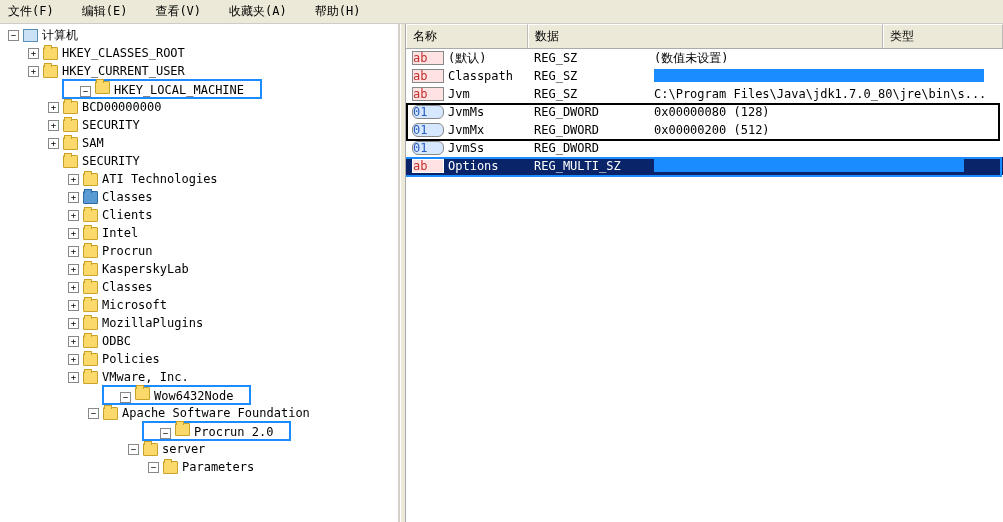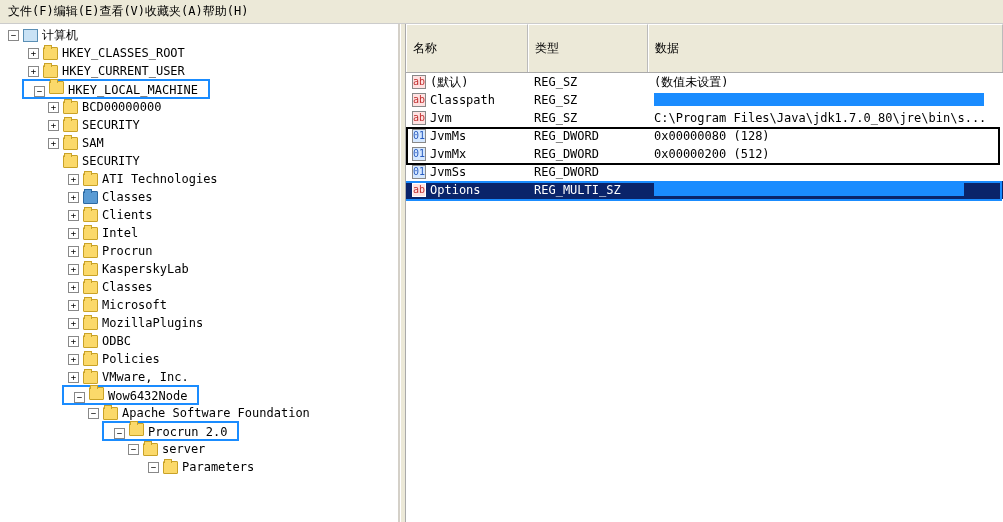--- a/index.html
+++ b/index.html
@@ -1,45 +1,45 @@
 <!DOCTYPE html>
 <html><head>
 <meta charset="utf-8">
 <style>
   * { box-sizing: border-box; margin: 0; padding: 0; }
   body { font-family: "SimSun", "宋体", monospace; font-size: 12px; background: #fff; width: 1003px; height: 522px; overflow: hidden; }
-  .menubar { display: flex; gap: 0; padding: 3px 8px; background: #ece9d8; border-bottom: 1px solid #ccc; text-align: center; }
+  .menubar { display: flex; gap: 28px; padding: 3px 8px; background: #ece9d8; border-bottom: 1px solid #ccc; text-align: center; }
   .menubar span { cursor: default; }
   .main { display: flex; height: calc(100% - 22px); }
   .tree-pane { width: 400px; border-right: 2px solid #d4d0c8; overflow: auto; padding: 2px 0; }
   .divider { width: 6px; background: #ece9d8; border-left:1px solid #fff; border-right:1px solid #aaa; cursor: col-resize; }
   .list-pane { flex: 1; overflow: hidden; display:flex; flex-direction:column; }
   
   .node { white-space: nowrap; display:flex; align-items:center; height:18px; }
   .exp { display:inline-flex; width:11px; height:11px; border:1px solid #888; margin-right:4px; font-size:9px; line-height:9px; justify-content:center; align-items:center; background:#fff; }
   .exp.blank { border:none; background:transparent; }
   .indent { display:inline-block; }
   .folder-icon { display:inline-block; width:15px; height:13px; background:#fbd96a; border:1px solid #c9a227; border-radius:1px; margin-right:4px; position:relative; }
   .folder-icon::before { content:""; position:absolute; top:-3px; left:0; width:6px; height:3px; background:#fbd96a; border:1px solid #c9a227; border-bottom:none; }
   .folder-icon.blue { background:#5a9bd4; border-color:#2d6aa3; }
   .folder-icon.blue::before { background:#5a9bd4; border-color:#2d6aa3; }
   .pc-icon { display:inline-block; width:15px; height:13px; background:#c9e2f5; border:1px solid #5a8fb5; margin-right:4px; }
-  .hilite { border:2px solid #1a8cff; display:inline-block; padding:0 10px; }
+  .hilite { border:2px solid #1a8cff; display:inline-block; padding:0 16px;margin-left:40px; }
   
   .list-header { display:flex; background:#ece9d8; border-bottom:1px solid #aaa; }
-  .list-header .col { padding:15px 6px; border-right:1px solid #bbb; border-top:1px solid #fff; border-left:1px solid #fff; }
+  .list-header .col { padding:3px 6px; border-right:1px solid #bbb; border-top:1px solid #fff; border-left:1px solid #fff; }
   .list-body { flex:1; overflow:auto; position:relative; }
   .row { display:flex; height:18px; align-items:center; }
   .cell { padding:0 6px; overflow:hidden; white-space:nowrap; }
   .c1 { width:122px; display:flex; align-items:center; }
   .c2 { width:120px; }
   .c3 { flex:1; }
-  .vicon { width:14px; height:14px; border:1px solid #888; margin-right:4px; font-size:10px; line-height:12px; text-align:left; }
+  .vicon { width:32px; height:14px; border:1px solid #888; margin-right:4px; font-size:12px; line-height:12px; text-align:left; }
   .vicon.ab { background:#ffe2e2; color:#c03030; }
-  .vicon.dw { background:#d5e8ff; color:#2a5cc0; }
+  .vicon.dw { background:#d5e8ff; color:#2a5cc0;border-radius:6px; }
   .bluebox { border:2px solid #1a8cff; position:absolute; pointer-events:none; }
   .blackbox { border:2px solid #000; position:absolute; pointer-events:none; }
   .row.selected { background:#0a246a; color:#fff; }
   .row.selected .vicon { border-color:#fff; }
   .blur-blue { background:#1a8cff; color:#1a8cff; display:inline-block; height:13px; }
 </style>
 </head>
 <body>
 
 <div class="menubar">
@@ -198,22 +198,22 @@
         <span>Parameters</span>
       </div>
 
   </div>
 
   <div class="divider"></div>
 
   <div class="list-pane">
     <div class="list-header">
       <div class="col c1">名称</div>
+      <div class="col c3">数据</div>
       <div class="col c2">类型</div>
-      <div class="col c3">数据</div>
     </div>
     <div class="list-body" id="list-body">
 
       <div class="blackbox" style="left:0; top:54px; width:594px; height:38px;"></div>
       <div class="bluebox" style="left:-2px; top:108px; width:598px; height:20px;"></div>
     <div class="row">
           <div class="cell c1">
             <span class="vicon ab">ab</span>
             <span>(默认)</span>
           </div>

